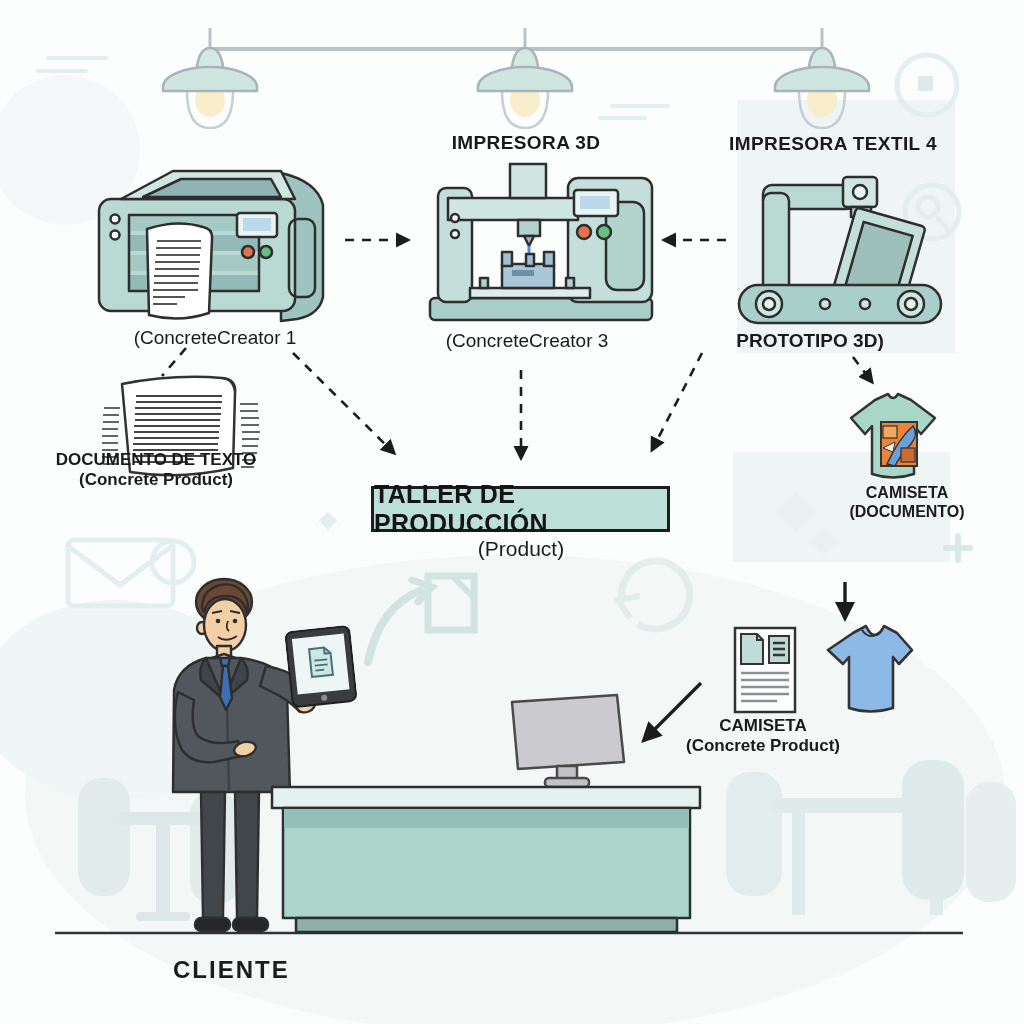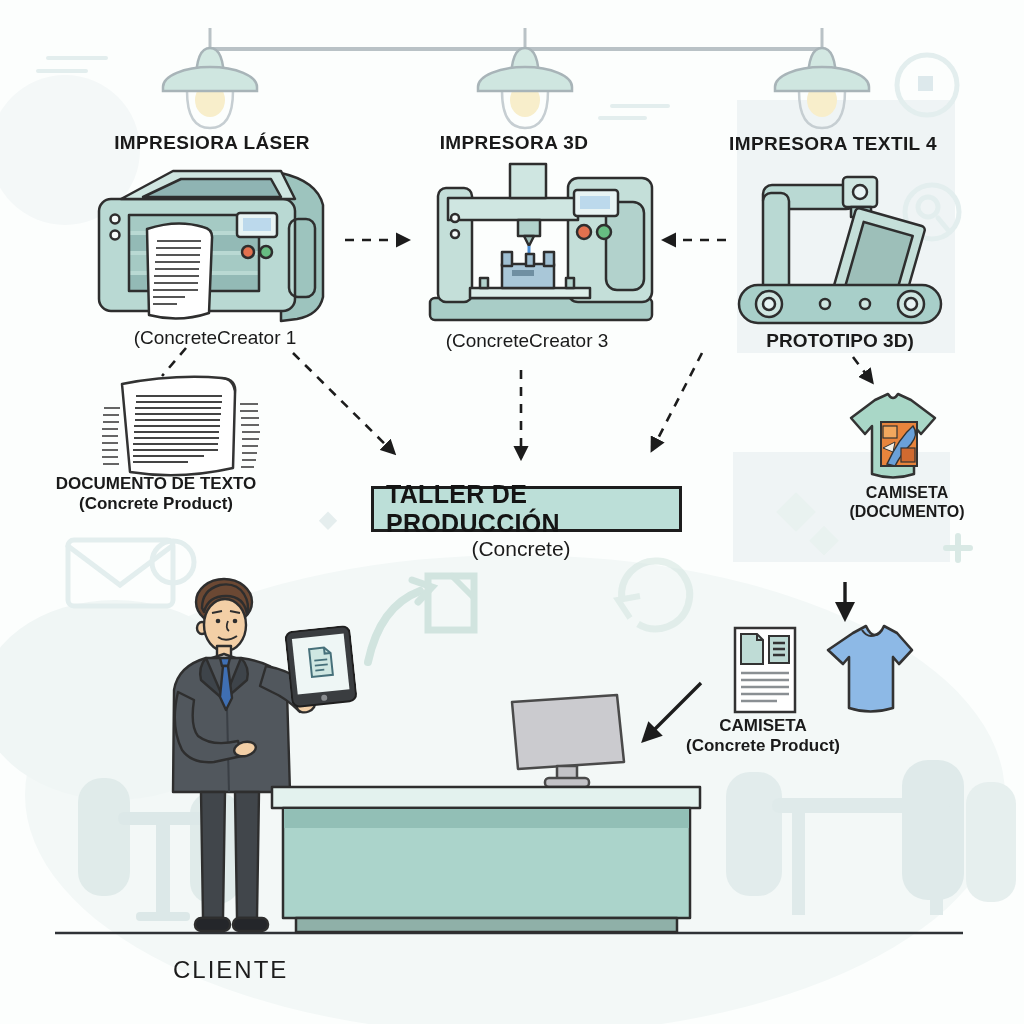--- a/index.html
+++ b/index.html
@@ -5,24 +5,24 @@
   html,body{margin:0;padding:0;background:#ffffff;}
   .canvas{position:relative;width:1024px;height:1024px;background:#fcfefd;overflow:hidden;
           font-family:"Liberation Sans",sans-serif;color:#1c1c1c;}
   .abs{position:absolute;}
   .lbl{position:absolute;text-align:center;line-height:1.15;color:#1a1a1a;white-space:nowrap;}
   .t-machine{font-size:19px;font-weight:700;letter-spacing:.4px;width:260px;}
   .t-caption{font-size:19px;font-weight:400;width:260px;}
   .t-caption.bold{font-weight:700;}
   .workshop-box{position:absolute;left:371px;top:486px;width:293px;height:40px;
                 background:#bcdfd8;border:3px solid #1d1d1d;display:flex;align-items:center;justify-content:center;
-                font-size:25px;font-weight:700;letter-spacing:.3px;color:#141414;padding-left:12px;}
+                font-size:25px;font-weight:700;letter-spacing:.3px;color:#141414;}
   .workshop-sub{position:absolute;left:421px;top:537px;width:200px;text-align:center;
                 font-size:21px;font-weight:400;}
-  .client{position:absolute;left:173px;top:956px;font-size:24px;font-weight:400;letter-spacing:2px;}
+  .client{position:absolute;left:173px;top:956px;font-size:24px;font-weight:700;letter-spacing:2px;}
   .doc-label{font-size:17px;font-weight:700;line-height:1.15;width:240px;}
   .shirt-label{font-size:16px;font-weight:700;line-height:1.2;width:180px;}
   .shirt-label2{font-size:17px;font-weight:700;line-height:1.2;width:200px;}
   svg{display:block;}
 </style>
 </head>
 <body>
 
 <div class="canvas">
 
@@ -285,35 +285,34 @@
       <path d="M521 370 V458" marker-end="url(#ah)"></path>
       <path d="M702 353 L652 450" marker-end="url(#ah)"></path>
       <path d="M853 357 L872 382" marker-end="url(#ah)"></path>
     </g>
     <g fill="none" stroke="#1c1c1c" stroke-width="3.4">
       <path d="M845 582 V618" marker-end="url(#ah)"></path>
       <path d="M701 683 L644 740" marker-end="url(#ah)"></path>
     </g>
   </svg>
 
-  <div class="lbl t-machine" style="left:82px;top:132px">IMPRESIORA LÁSER</div>
-  <div class="lbl t-machine" style="left:384px;top:132px">IMPRESORA 3D</div>
+  <div class="lbl t-machine" style="left:396px;top:132px">IMPRESORA 3D</div>
   <div class="lbl t-machine" style="left:703px;top:133px">IMPRESORA TEXTIL 4</div>
 
   <div class="lbl t-caption" style="left:85px;top:327px">(ConcreteCreator 1</div>
   <div class="lbl t-caption" style="left:397px;top:330px">(ConcreteCreator 3</div>
-  <div class="lbl t-caption bold" style="left:710px;top:330px">PROTOTIPO 3D)</div>
-
-  <div class="lbl doc-label" style="left:36px;top:474px">
+  <div class="lbl t-caption bold" style="left:680px;top:330px">PROTOTIPO 3D)</div>
+
+  <div class="lbl doc-label" style="left:36px;top:450px">
     <div>DOCUMENTO DE TEXTO</div>
     <div>(Concrete Product)</div>
   </div>
 
   <div class="workshop-box">TALLER DE PRODUCCIÓN</div>
-  <div class="workshop-sub">(Concrete)</div>
+  <div class="workshop-sub">(Product)</div>
 
   <div class="lbl shirt-label" style="left:817px;top:483px">
     <div>CAMISETA</div>
     <div>(DOCUMENTO)</div>
   </div>
 
   <div class="lbl shirt-label2" style="left:663px;top:716px">
     <div>CAMISETA</div>
     <div>(Concrete Product)</div>
   </div>

